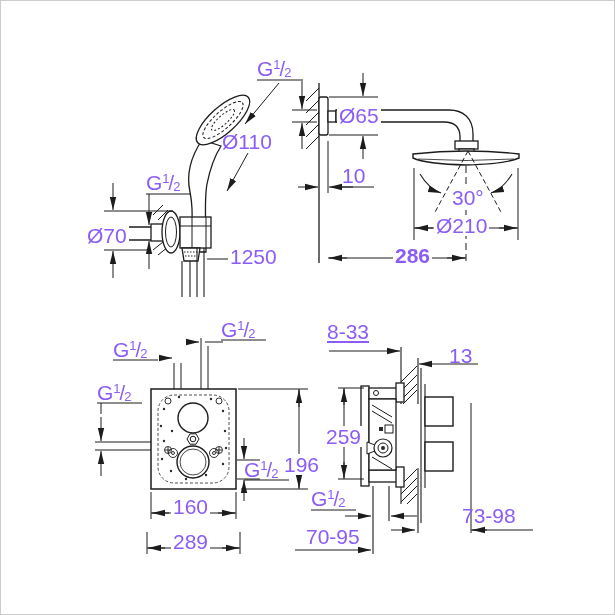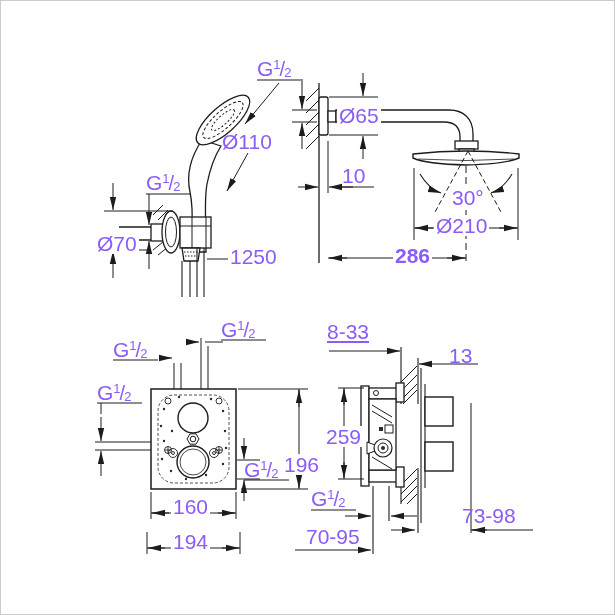--- a/index.html
+++ b/index.html
@@ -282,21 +282,21 @@
     </g>
   </g>
 </svg>
 
   <div class="lbl ghalf" style="left:256px;top:57px;"><span>G</span><span class="num">1</span><span class="sl">/</span><span class="den">2</span></div>
 
   <div class="lbl" style="left:221px;top:130px;">Ø110</div>
 
   <div class="lbl ghalf" style="left:145px;top:171px;"><span>G</span><span class="num">1</span><span class="sl">/</span><span class="den">2</span></div>
 
-  <div class="lbl bg" style="left:84px;top:232px;margin-left:10px;">Ø70</div>
+  <div class="lbl bg" style="left:84px;top:224px;">Ø70</div>
 
   <div class="lbl" style="left:229px;top:245px;">1250</div>
 
   <div class="lbl bg" style="left:336px;top:104px;">Ø65</div>
 
   <div class="lbl" style="left:341px;top:164px;">10</div>
 
   <div class="lbl bg" style="left:449px;top:186px;">30°</div>
 
   <div class="lbl bg" style="left:433px;top:214px;">Ø210</div>
@@ -308,21 +308,21 @@
   <div class="lbl ghalf" style="left:220px;top:318px;"><span>G</span><span class="num">1</span><span class="sl">/</span><span class="den">2</span></div>
 
   <div class="lbl ghalf" style="left:96px;top:381px;"><span>G</span><span class="num">1</span><span class="sl">/</span><span class="den">2</span></div>
 
   <div class="lbl ghalf" style="left:243px;top:458px;"><span>G</span><span class="num">1</span><span class="sl">/</span><span class="den">2</span></div>
 
   <div class="lbl bg" style="left:281px;top:425px;margin-top:28px;">196</div>
 
   <div class="lbl bg" style="left:170px;top:495px;">160</div>
 
-  <div class="lbl bg" style="left:170px;top:530px;">194</div>
+  <div class="lbl bg" style="left:170px;top:530px;">289</div>
 
   <div class="lbl" style="left:326px;top:320px;text-decoration:underline;">8-33</div>
 
   <div class="lbl" style="left:448px;top:344px;">13</div>
 
   <div class="lbl bg" style="left:323px;top:425px;">259</div>
 
   <div class="lbl ghalf" style="left:310px;top:487px;"><span>G</span><span class="num">1</span><span class="sl">/</span><span class="den">2</span></div>
 
   <div class="lbl" style="left:294px;top:525px;margin-left:11px;">70-95</div>

